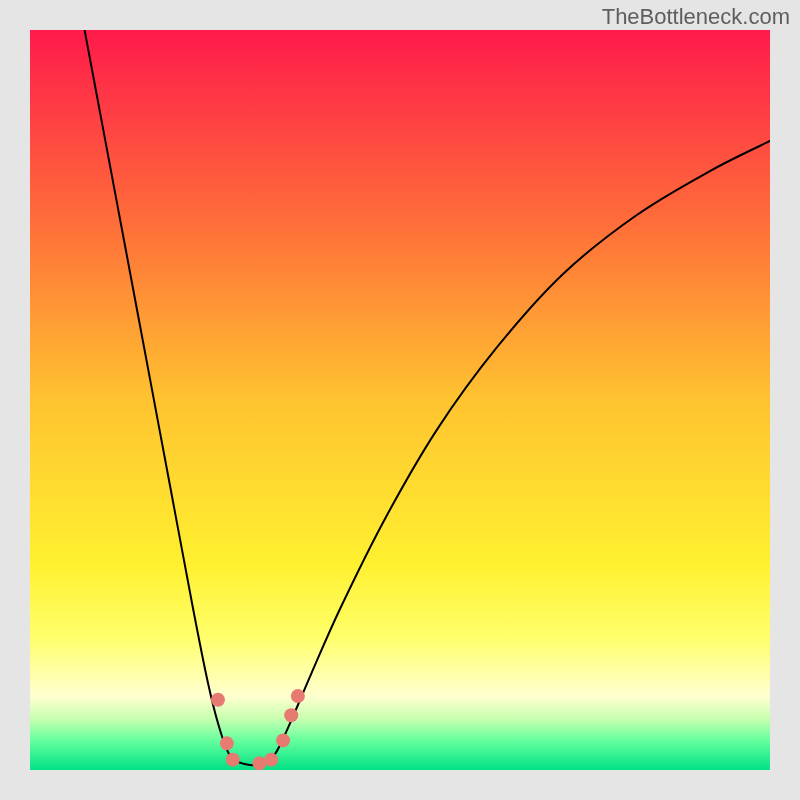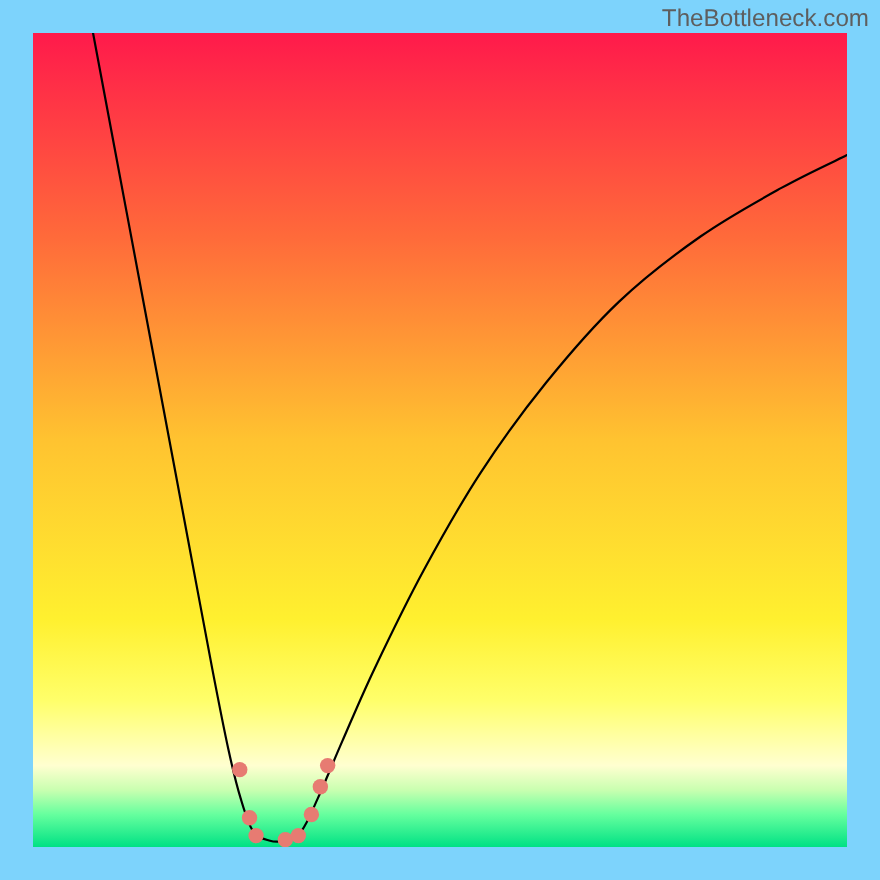--- a/index.html
+++ b/index.html
@@ -8,21 +8,21 @@
     width: 800px;
     height: 800px;
     background: #000;
     overflow: hidden;
     font-family: Arial, Helvetica, sans-serif;
   }
   .stage {
     position: relative;
     width: 800px;
     height: 800px;
-    background: #7dd3fc;
+    background: #e5e5e5;
   }
   .plot-area {
     position: absolute;
     left: 30px;
     top: 30px;
     width: 740px;
     height: 740px;
   }
   .plot-area svg {
     display: block;

